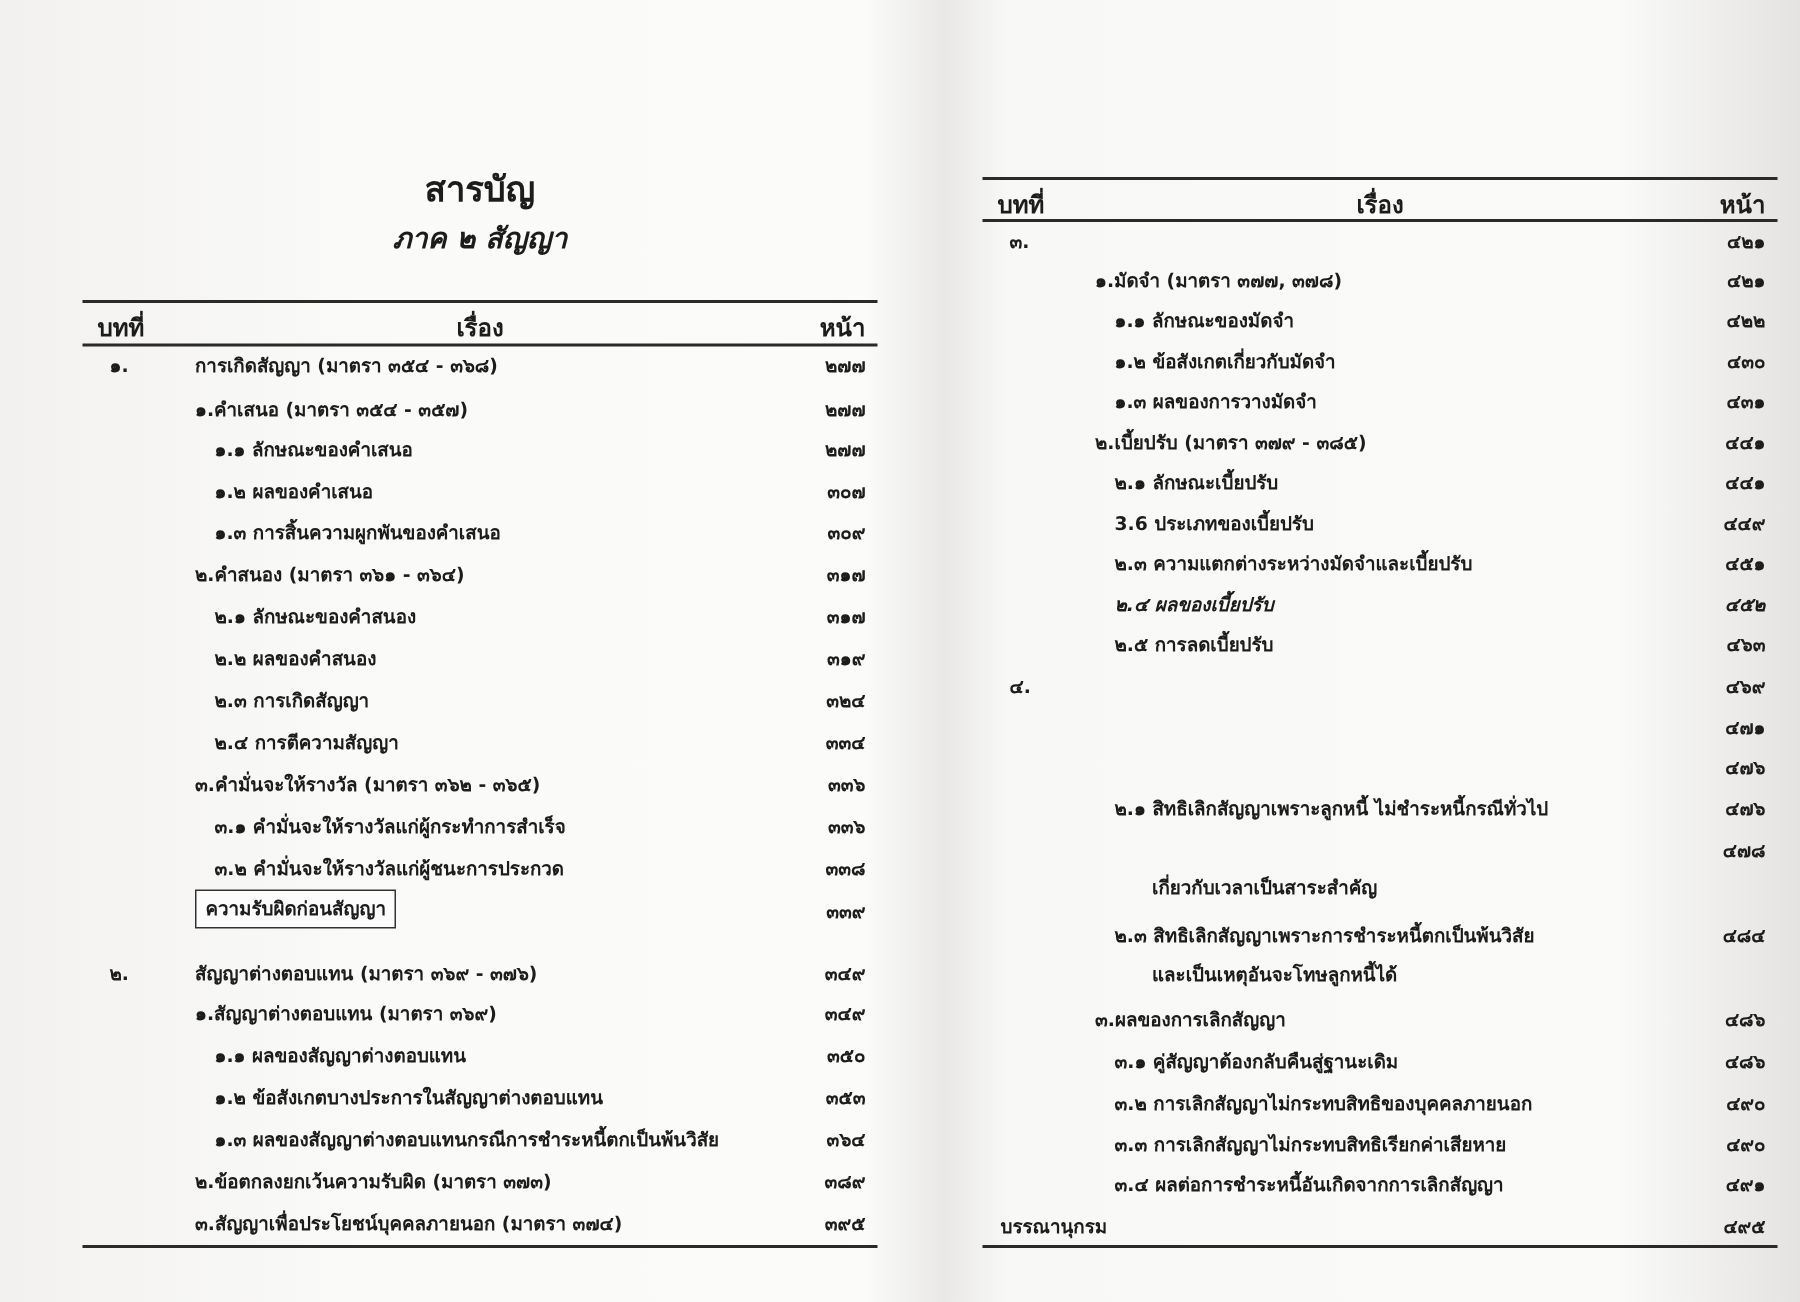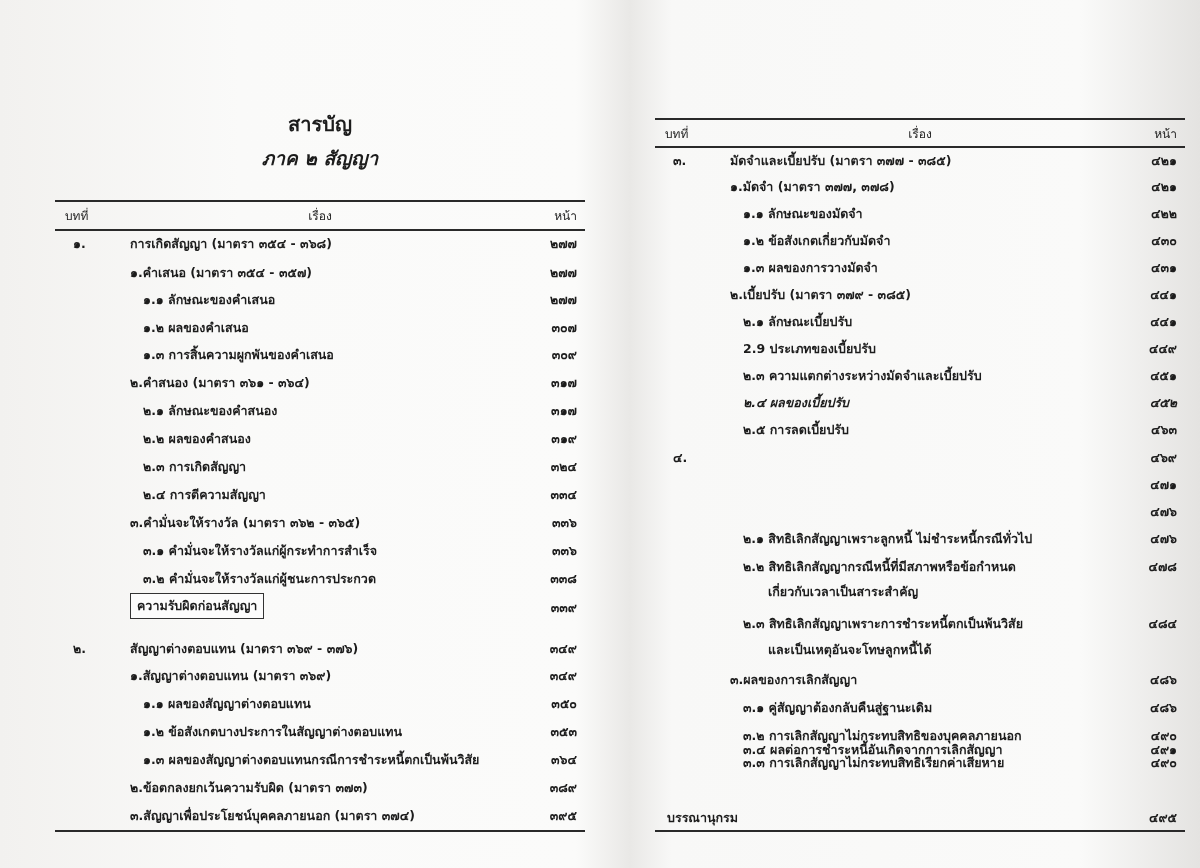--- a/index.html
+++ b/index.html
@@ -19,28 +19,28 @@
     pointer-events: none;
   }
   .page { position: absolute; top: 0; }
   .page.left  { left: 55px;  width: 530px; }
   .page.right { left: 655px; width: 530px; }
 
   .toc-title {
     position: absolute; left: 0; width: 100%;
     text-align: center; font-weight: bold;
   }
-  .toc-title.main { top: 108px; font-size: 20px; }
+  .toc-title.main { top: 108px; font-size: 23px; }
   .toc-title.part { top: 143px; font-size: 19px; font-style: italic; }
 
   .rule { position: absolute; left: 0; width: 100%; height: 2px; background: #2a2a2a; }
 
   .header-row {
     position: absolute; left: 0; width: 100%; height: 22px;
-    font-weight: normal; font-size: 12px;
+    font-weight: bold; font-size: 16px;
   }
   .header-row .h-chapter { position: absolute; left: 10px; top: 3px; }
   .header-row .h-topic { position: absolute; left: 0; width: 100%; top: 3px; text-align: center; }
   .header-row .h-page { position: absolute; right: 8px; top: 3px; }
 
   .entry {
     position: absolute; left: 0; width: 100%; height: 22px;
     font-size: 12.5px; font-weight: bold; line-height: 22px;
   }
   .entry .num { position: absolute; left: 18px; }
@@ -169,21 +169,20 @@
   <div class="rule" style="top:118px;"></div>
   <div class="header-row" style="top:121px;">
     <span class="h-chapter">บทที่</span>
     <span class="h-topic">เรื่อง</span>
     <span class="h-page">หน้า</span>
   </div>
   <div class="rule" style="top:146px;"></div>
 
   <div class="entry lvl0" style="top:150px;">
     <span class="num">๓.</span>
-    <span class="text">มัดจำและเบี้ยปรับ (มาตรา ๓๗๗ - ๓๘๕)</span>
     <span class="pg">๔๒๑</span>
   </div>
   <div class="entry lvl1" style="top:176px;">
     <span class="text">๑.มัดจำ (มาตรา ๓๗๗, ๓๗๘)</span>
     <span class="pg">๔๒๑</span>
   </div>
   <div class="entry lvl2" style="top:203px;">
     <span class="text">๑.๑ ลักษณะของมัดจำ</span>
     <span class="pg">๔๒๒</span>
   </div>
@@ -197,21 +196,21 @@
   </div>
   <div class="entry lvl1" style="top:284px;">
     <span class="text">๒.เบี้ยปรับ (มาตรา ๓๗๙ - ๓๘๕)</span>
     <span class="pg">๔๔๑</span>
   </div>
   <div class="entry lvl2" style="top:311px;">
     <span class="text">๒.๑ ลักษณะเบี้ยปรับ</span>
     <span class="pg">๔๔๑</span>
   </div>
   <div class="entry lvl2" style="top:338px;">
-    <span class="text">2.9 ประเภทของเบี้ยปรับ</span>
+    <span class="text">3.6 ประเภทของเบี้ยปรับ</span>
     <span class="pg">๔๔๙</span>
   </div>
   <div class="entry lvl2" style="top:365px;">
     <span class="text">๒.๓ ความแตกต่างระหว่างมัดจำและเบี้ยปรับ</span>
     <span class="pg">๔๕๑</span>
   </div>
   <div class="entry lvl2" style="top:392px;font-style:italic;">
     <span class="text">๒.๔ ผลของเบี้ยปรับ</span>
     <span class="pg">๔๕๒</span>
   </div>
@@ -227,21 +226,20 @@
     <span class="pg">๔๗๑</span>
   </div>
   <div class="entry lvl1" style="top:501px;">
     <span class="pg">๔๗๖</span>
   </div>
   <div class="entry lvl2" style="top:528px;">
     <span class="text">๒.๑ สิทธิเลิกสัญญาเพราะลูกหนี้ ไม่ชำระหนี้กรณีทั่วไป</span>
     <span class="pg">๔๗๖</span>
   </div>
   <div class="entry lvl2" style="top:556px;">
-    <span class="text">๒.๒ สิทธิเลิกสัญญากรณีหนี้ที่มีสภาพหรือข้อกำหนด</span>
     <span class="pg">๔๗๘</span>
   </div>
   <div class="entry cont" style="top:581px;">
     <span class="text">เกี่ยวกับเวลาเป็นสาระสำคัญ</span>
   </div>
   <div class="entry lvl2" style="top:613px;">
     <span class="text">๒.๓ สิทธิเลิกสัญญาเพราะการชำระหนี้ตกเป็นพ้นวิสัย</span>
     <span class="pg">๔๘๔</span>
   </div>
   <div class="entry cont" style="top:639px;">
@@ -256,21 +254,21 @@
     <span class="pg">๔๘๖</span>
   </div>
   <div class="entry lvl2" style="top:725px;">
     <span class="text">๓.๒ การเลิกสัญญาไม่กระทบสิทธิของบุคคลภายนอก</span>
     <span class="pg">๔๙๐</span>
   </div>
   <div class="entry lvl2" style="top:752px;">
     <span class="text">๓.๓ การเลิกสัญญาไม่กระทบสิทธิเรียกค่าเสียหาย</span>
     <span class="pg">๔๙๐</span>
   </div>
-  <div class="entry lvl2" style="top:739px;">
+  <div class="entry lvl2" style="top:779px;">
     <span class="text">๓.๔ ผลต่อการชำระหนี้อันเกิดจากการเลิกสัญญา</span>
     <span class="pg">๔๙๑</span>
   </div>
   <div class="entry" style="top:807px;">
     <span class="text" style="left:12px;">บรรณานุกรม</span>
     <span class="pg">๔๙๕</span>
   </div>
   <div class="rule" style="top:830px;"></div>
 </div>
 

